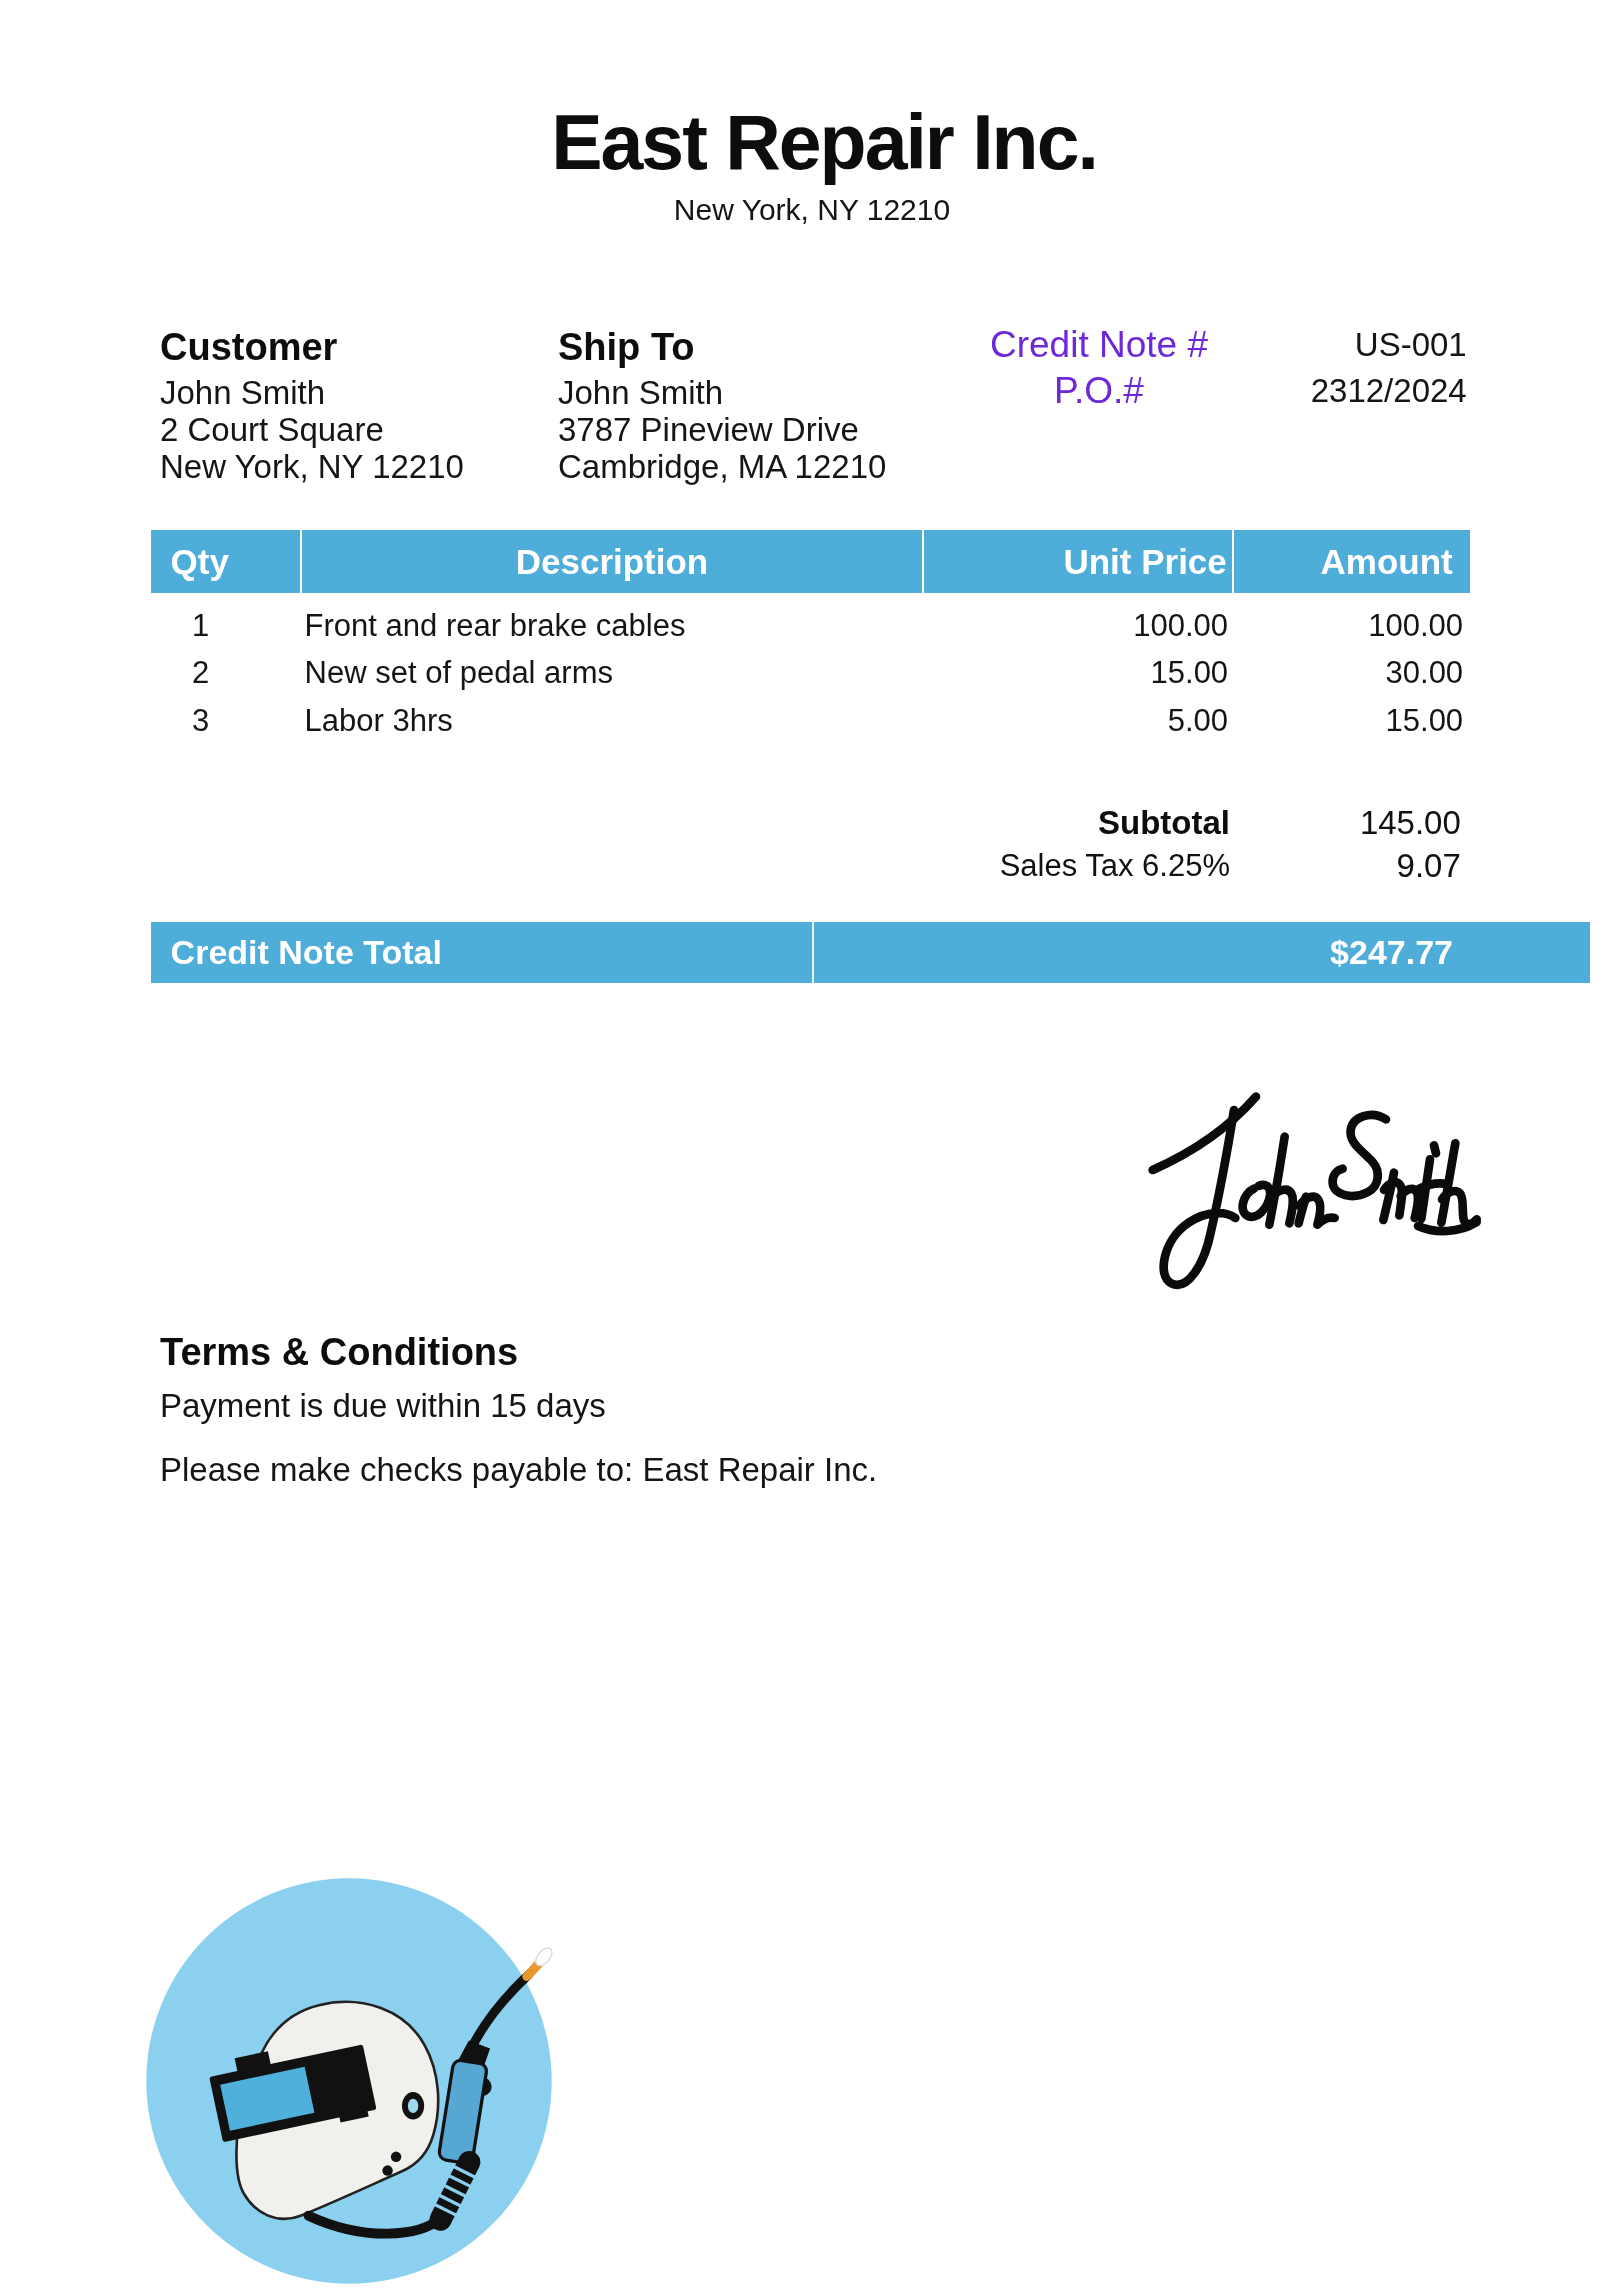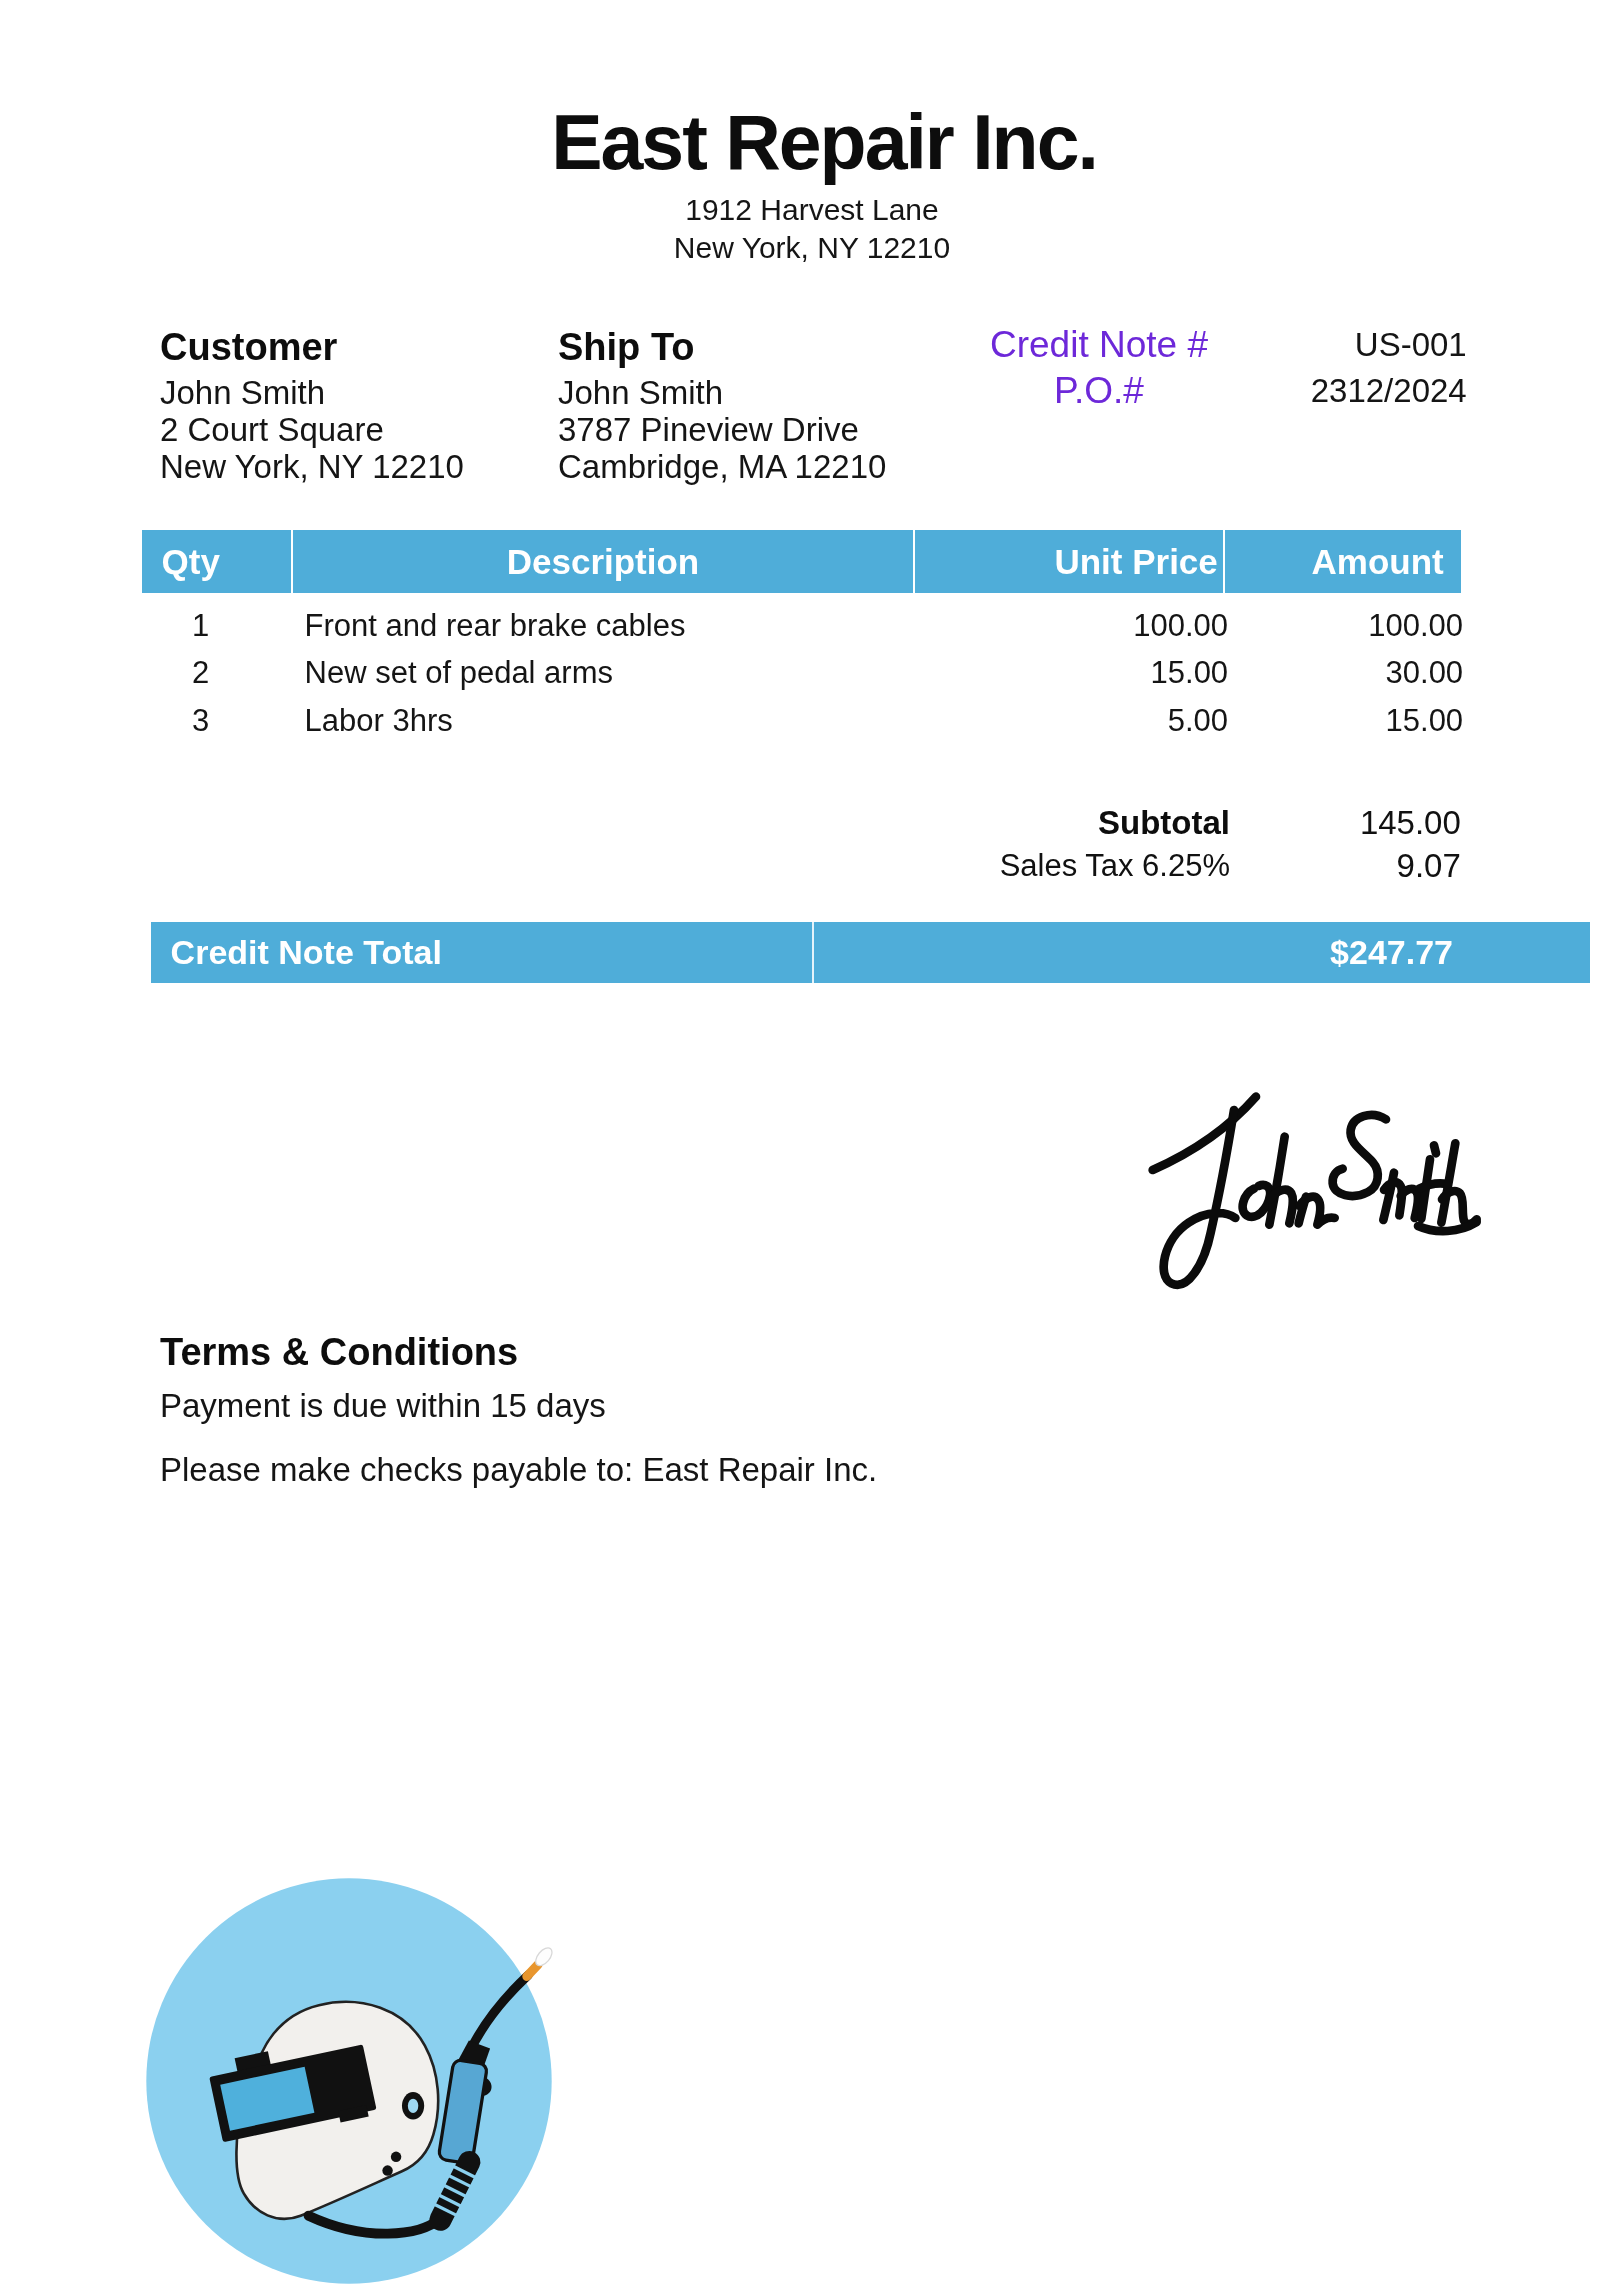--- a/index.html
+++ b/index.html
@@ -29,21 +29,21 @@
   .shipto{left:558px;}
 
   
   .meta{position:absolute;left:949px;top:324px;width:520px;}
   .meta-row{display:grid;grid-template-columns:300px 221px;height:41px;margin-bottom:5.2px;align-items:center;}
   .meta-label{font-size:37px;font-weight:normal;text-align:center;color:#6d28d9;}
   .meta-value{font-size:33px;text-align:right;padding-right:3.3px;color:#151515;}
 
   
   .thead{
-    position:absolute;left:142px;top:530px;width:1319px;height:63px;
+    position:absolute;left:151px;top:530px;width:1319px;height:63px;
     display:grid;grid-template-columns:149px 622px 310px 239px;
     background:#4fadd9;color:#fff;font-weight:bold;font-size:35px;
   }
   .thead .cell{display:flex;align-items:center;box-sizing:border-box;}
   .thead .cell + .cell{border-left:2px solid #ffffff;}
   .th-qty{padding-left:19.6px;}
   .th-desc{justify-content:center;}
   .th-unit{justify-content:flex-end;padding-right:5.2px;}
   .th-amount{justify-content:flex-end;padding-right:18.3px;}
 
@@ -91,21 +91,20 @@
   .illustration{position:absolute;left:145px;top:1877px;}
 </style>
 </head>
 <body>
 
 <div class="page">
 
   <h1 class="title">East Repair Inc.</h1>
 
   <div class="addr">
-    <div>1912 Harvest Lane</div>
     <div>New York, NY 12210</div>
   </div>
 
   <section class="block customer">
     <div class="heading">Customer</div>
     <div class="line">John Smith</div>
     <div class="line">2 Court Square</div>
     <div class="line">New York, NY 12210</div>
   </section>
 

